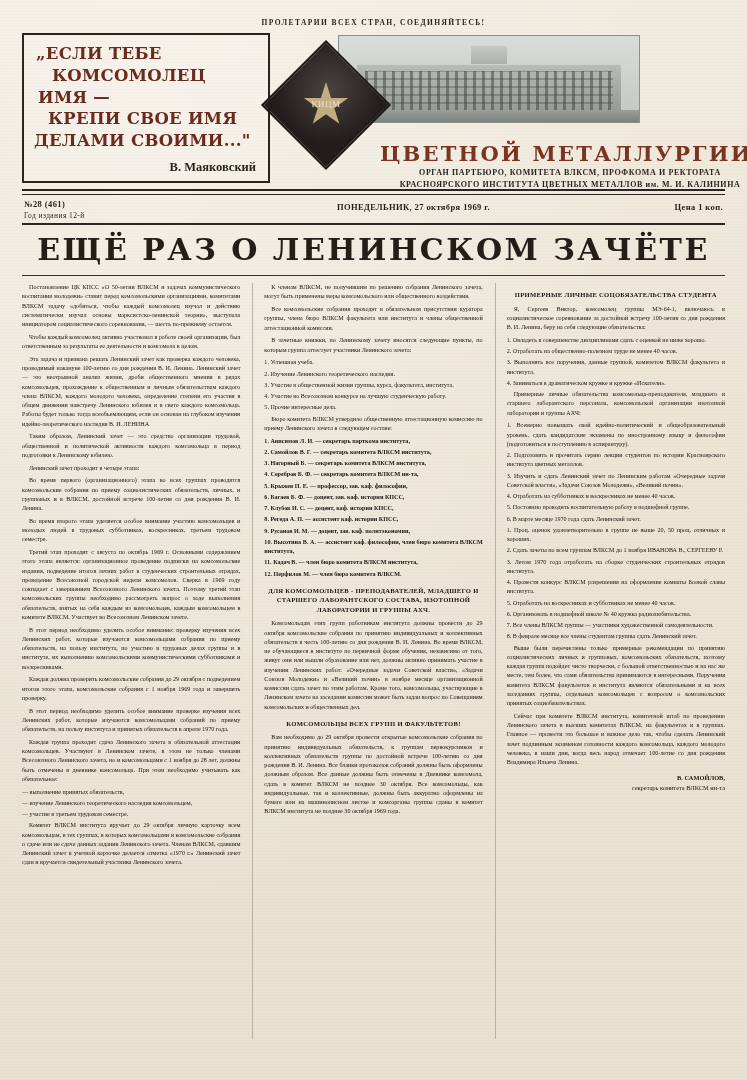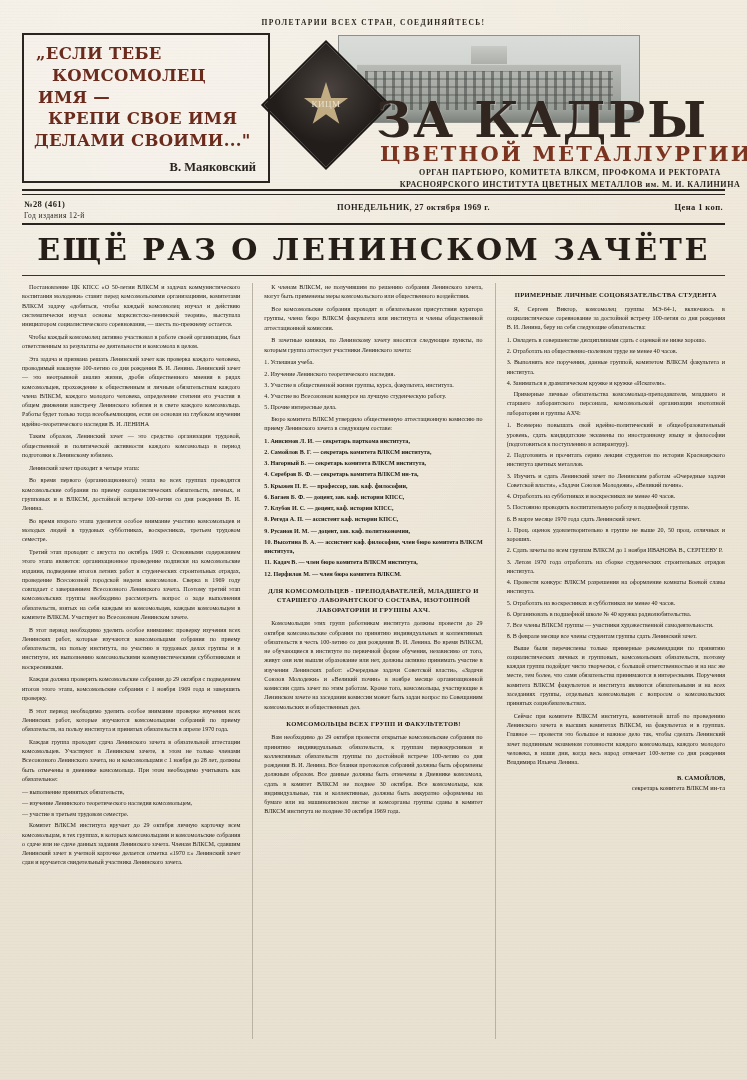--- a/index.html
+++ b/index.html
@@ -258,21 +258,20 @@
         <div class="tower"></div>
         <div class="bld"></div>
         <div class="ground"></div>
       </div>
 
       <div class="emblem">
         <div class="star"></div>
         <div class="inner">КИЦМ</div>
       </div>
 
-      <div class="big-title">ЗА КАДРЫ</div>
       <div class="sub-title">ЦВЕТНОЙ МЕТАЛЛУРГИИ</div>
 
       <div class="org-lines">
         <div>ОРГАН ПАРТБЮРО, КОМИТЕТА ВЛКСМ, ПРОФКОМА И РЕКТОРАТА</div>
         <div>КРАСНОЯРСКОГО ИНСТИТУТА ЦВЕТНЫХ МЕТАЛЛОВ им. М. И. КАЛИНИНА</div>
       </div>
     </div>
   </div>
 
   <div class="dotrule"></div>

